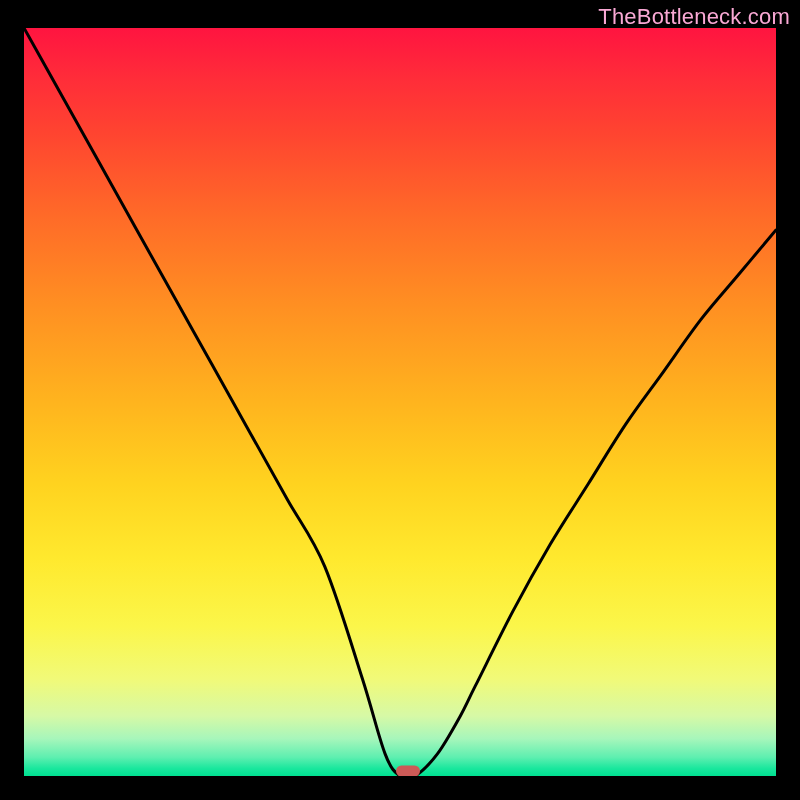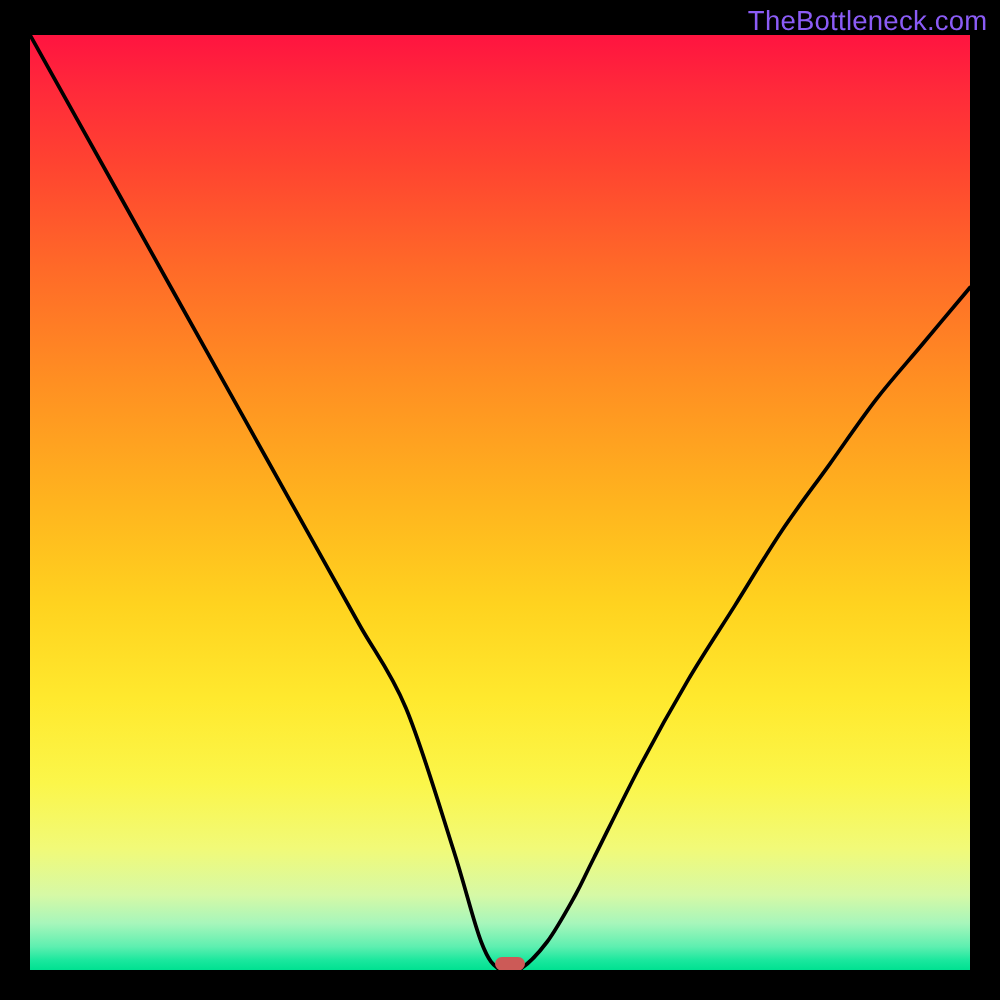--- a/index.html
+++ b/index.html
@@ -14,21 +14,21 @@
   .frame {
     position: relative;
     width: 800px;
     height: 800px;
     background: #000;
   }
   .watermark {
     position: absolute;
     top: 4px;
     right: 10px;
-    color: #8b5cf6;
+    color: #f9a8d4;
     font-size: 22px;
     font-weight: 500;
     letter-spacing: 0.2px;
     z-index: 20;
     user-select: none;
   }
   .plot-area {
     position: absolute;
     left: 24px;
     top: 28px;

